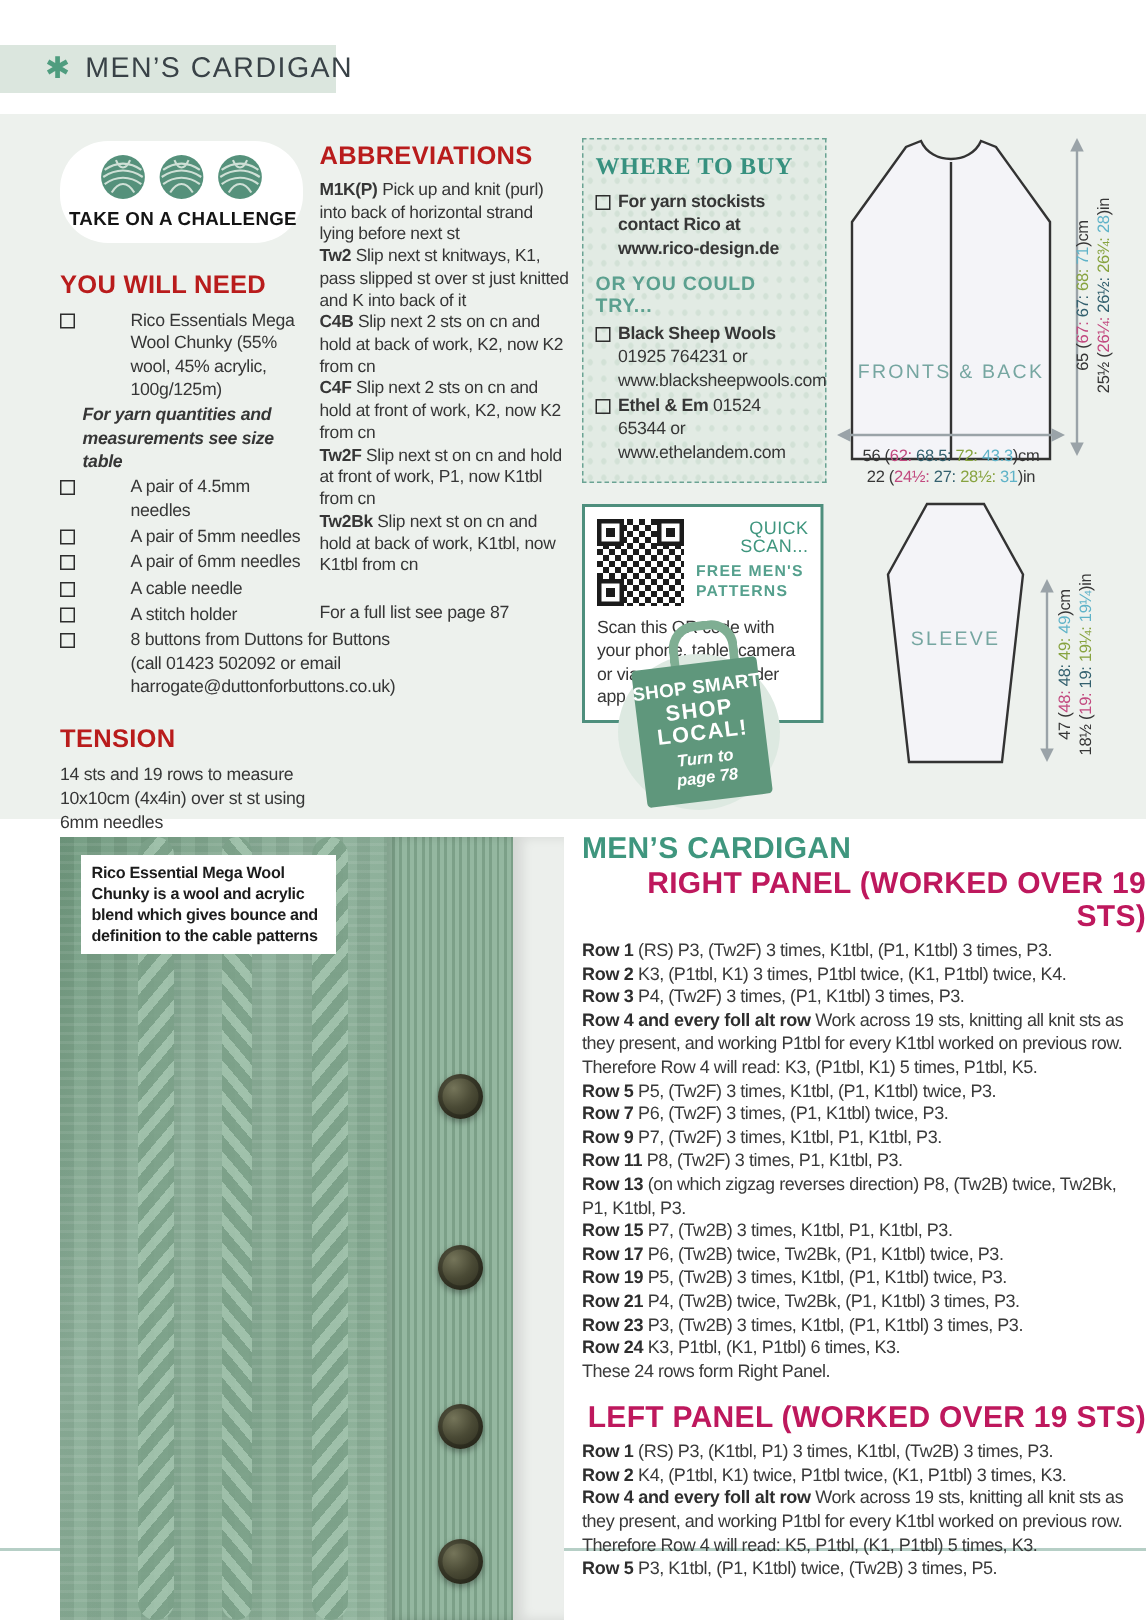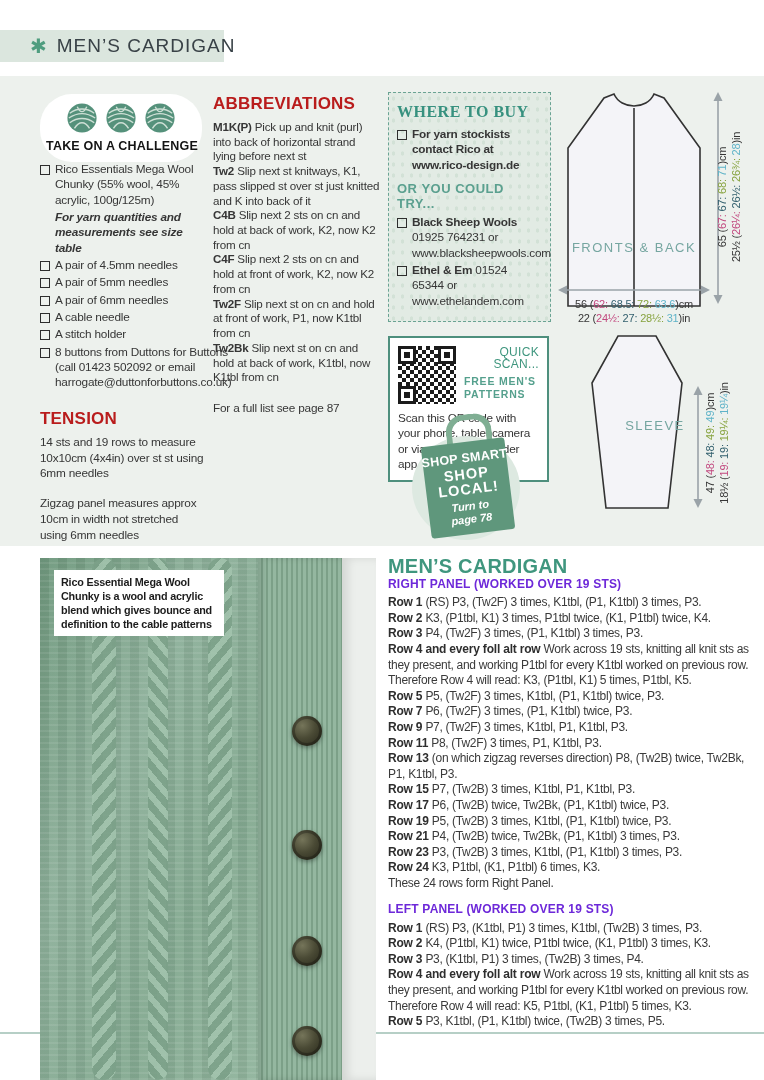--- a/index.html
+++ b/index.html
@@ -20,21 +20,21 @@
   .col-abbr{left:213px;top:94px;width:167px;}
   .col-buy{left:388px;top:92px;width:164px;}
 
   .challenge-box{background:#ffffff;padding:8px 6px 9px 6px;text-align:center;width:150px;border-radius:32px;}
   .balls{display:flex;justify-content:center;gap:7px;margin-bottom:5px;}
   .ball{width:32px;height:32px;display:block;}
   .challenge-label{font-weight:bold;font-size:12.5px;color:#141414;letter-spacing:0.2px;white-space:nowrap;}
 
   .green-head{color:#b91c1c;font-weight:bold;font-size:17px;margin:18px 0 6px 0;letter-spacing:0.2px;}
   .need-list{font-size:11.8px;line-height:1.3;letter-spacing:-0.2px;}
-  .check-item{display:flex;margin:0 0 2px 0;}
+  .check-item{display:flex;margin:0 0 2px 0;gap:32px;}
   .cb{flex:0 0 auto;width:8px;height:8px;border:1.5px solid #2d2d2d;margin:3px 5px 0 0;}
   .note{font-style:italic;font-weight:bold;margin:2px 0 2px 15px;font-size:11.8px;line-height:1.3;}
   .tension-para{font-size:11.8px;line-height:1.35;margin:0 0 14px 0;letter-spacing:-0.2px;}
 
   .abbr-head{margin-top:0;}
   .abbr-entry{font-size:11.6px;line-height:1.27;margin:0;letter-spacing:-0.2px;}
   .abbr-footer{font-size:11.8px;margin-top:16px;letter-spacing:-0.2px;}
 
   
   .buy-box{border:1.5px dashed #6aa393;background:#e2ebe4;background-image:radial-gradient(#d2e1d6 1.5px, transparent 2px);background-size:9px 11px;padding:10px 8px 10px 8px;width:145px;}
@@ -87,21 +87,21 @@
   .btn-dark{position:absolute;left:252px;width:30px;height:30px;border-radius:50%;
     background:radial-gradient(circle at 35% 32%, #75755a 0%, #4a4a35 45%, #262619 100%);
     box-shadow:0 2px 4px rgba(0,0,0,0.35), inset 0 0 0 3px rgba(0,0,0,0.25);}
   .b1{top:158px;} .b2{top:272px;} .b3{top:378px;} .b4{top:468px;}
   .photo-caption{position:absolute;left:14px;top:12px;width:156px;background:#ffffff;padding:5px 7px;
     font-weight:bold;font-size:10.8px;line-height:1.3;color:#1c1c1c;letter-spacing:-0.2px;}
 
   
   .pattern{position:absolute;left:388px;top:556px;width:376px;z-index:1;color:#3a3a3a;}
   .pat-title{color:#3f967e;font-weight:bold;font-size:20px;line-height:1.0;letter-spacing:0.2px;margin:0;}
-  .panel-head{color:#6d28d9;font-weight:bold;font-size:12px;line-height:1.1;letter-spacing:0.2px;margin:2px 0 4px 0;}
+  .panel-head{color:#be185d;font-weight:bold;font-size:20px;line-height:1.1;letter-spacing:0.2px;margin:2px 0 4px 0;text-align:right;}
   .panel-head.second{margin-top:12px;}
   .prow{font-size:12px;line-height:1.3;margin:0;letter-spacing:-0.3px;}
   .prow b{letter-spacing:-0.2px;color:#2e2e2e;}
 
   
   .footer-rule{position:absolute;left:0;top:1032px;width:764px;height:2px;background:#b6cfc6;z-index:1;}
 </style>
 </head>
 <body>
 
@@ -126,20 +126,21 @@
             <path d="M4 12 C12 6,22 6,30 12 M3 17 C12 11,22 11,31 17 M4 22 C12 16,22 16,30 22 M9 28 C14 20,20 20,25 28 M12 5 C15 12,19 12,22 5" stroke="#cfe0d6" stroke-width="1.5" fill="none"></path>
           </svg>
         <svg class="ball" viewBox="0 0 34 34">
             <circle cx="17" cy="17" r="15.5" fill="#55917b"></circle>
             <path d="M4 12 C12 6,22 6,30 12 M3 17 C12 11,22 11,31 17 M4 22 C12 16,22 16,30 22 M9 28 C14 20,20 20,25 28 M12 5 C15 12,19 12,22 5" stroke="#cfe0d6" stroke-width="1.5" fill="none"></path>
           </svg>
       </div>
       <div class="challenge-label">TAKE ON A CHALLENGE</div>
     </div>
 
+    <div class="green-head">YOU WILL NEED</div>
     <div class="need-list">
       <div class="check-item">
           <span class="cb"></span>
           <span>Rico Essentials Mega Wool Chunky (55% wool, 45% acrylic, 100g/125m)</span>
         </div>
       <div class="note">For yarn quantities and measurements see size table</div>
       <div class="check-item">
           <span class="cb"></span>
           <span>A pair of 4.5mm needles</span>
         </div>
@@ -242,28 +243,28 @@
   <div class="vrot meas" style="left:730px;top:302px;width:210px;">
     <span class="c0">25½ (</span><span class="c1">26¼: </span><span class="c2">26½: </span><span class="c3">26¾: </span><span class="c4">28</span><span class="c0">)in</span>
   </div>
 
   <svg class="dg" style="left:558px;top:284px;" width="152" height="12" viewBox="0 0 152 12">
     <line x1="7" y1="6" x2="145" y2="6" stroke="#9aa3a8" stroke-width="1.6"></line>
     <polygon points="0,6 9,1.5 9,10.5" fill="#9aa3a8"></polygon>
       <polygon points="152,6 143,1.5 143,10.5" fill="#9aa3a8"></polygon>
   </svg>
   <div class="meas-block" style="left:548px;top:298px;width:172px;">
-    <div class="meas"><span class="c0">56 (</span><span class="c1">62: </span><span class="c2">68.5: </span><span class="c3">72: </span><span class="c4">63.6</span><span class="c0">)cm</span></div>
+    <div class="meas"><span class="c0">56 (</span><span class="c1">62: </span><span class="c2">68.5: </span><span class="c3">72: </span><span class="c4">43.3</span><span class="c0">)cm</span></div>
     <div class="meas"><span class="c0">22 (</span><span class="c1">24½: </span><span class="c2">27: </span><span class="c3">28½: </span><span class="c4">31</span><span class="c0">)in</span></div>
   </div>
 
   <svg class="dg" style="left:574px;top:333px;" width="126" height="178" viewBox="0 0 126 178">
     <path d="M44 3 L82 3 L108 50 L94 175 L32 175 L18 50 Z" fill="#f4f4f8" stroke="#333333" stroke-width="1.6"></path>
   </svg>
-  <div class="dg-label" style="left:592px;top:418px;width:126px;">SLEEVE</div>
+  <div class="dg-label" style="left:574px;top:418px;width:126px;">SLEEVE</div>
   <svg class="dg" style="left:692px;top:386px;" width="12" height="122" viewBox="0 0 12 122">
     <line x1="6" y1="7" x2="6" y2="115" stroke="#9aa3a8" stroke-width="1.6"></line>
     <polygon points="6,0 1.5,9 10.5,9" fill="#9aa3a8"></polygon>
       <polygon points="6,122 1.5,113 10.5,113" fill="#9aa3a8"></polygon>
   </svg>
   <div class="vrot meas" style="left:704px;top:528px;width:170px;">
     <span class="c0">47 (</span><span class="c1">48: </span><span class="c2">48: </span><span class="c3">49: </span><span class="c4">49</span><span class="c0">)cm</span>
   </div>
   <div class="vrot meas" style="left:718px;top:528px;width:170px;">
     <span class="c0">18½ (</span><span class="c1">19: </span><span class="c2">19: </span><span class="c3">19¼: </span><span class="c4">19¼</span><span class="c0">)in</span>
@@ -301,18 +302,17 @@
     <p class="prow"><b>Row 17</b> <span>P6, (Tw2B) twice, Tw2Bk, (P1, K1tbl) twice, P3.</span></p>
     <p class="prow"><b>Row 19</b> <span>P5, (Tw2B) 3 times, K1tbl, (P1, K1tbl) twice, P3.</span></p>
     <p class="prow"><b>Row 21</b> <span>P4, (Tw2B) twice, Tw2Bk, (P1, K1tbl) 3 times, P3.</span></p>
     <p class="prow"><b>Row 23</b> <span>P3, (Tw2B) 3 times, K1tbl, (P1, K1tbl) 3 times, P3.</span></p>
     <p class="prow"><b>Row 24</b> <span>K3, P1tbl, (K1, P1tbl) 6 times, K3.</span></p>
     <p class="prow">These 24 rows form Right Panel.</p>
 
     <h3 class="panel-head second">LEFT PANEL (WORKED OVER 19 STS)</h3>
     <p class="prow"><b>Row 1</b> <span>(RS) P3, (K1tbl, P1) 3 times, K1tbl, (Tw2B) 3 times, P3.</span></p>
     <p class="prow"><b>Row 2</b> <span>K4, (P1tbl, K1) twice, P1tbl twice, (K1, P1tbl) 3 times, K3.</span></p>
-    <p class="prow"><b>Row 3</b> <span>P3, (K1tbl, P1) 3 times, (Tw2B) 3 times, P4.</span></p>
     <p class="prow"><b>Row 4 and every foll alt row</b> <span>Work across 19 sts, knitting all knit sts as they present, and working P1tbl for every K1tbl worked on previous row. Therefore Row 4 will read: K5, P1tbl, (K1, P1tbl) 5 times, K3.</span></p>
     <p class="prow"><b>Row 5</b> <span>P3, K1tbl, (P1, K1tbl) twice, (Tw2B) 3 times, P5.</span></p>
   </div>
 
 </div>
 
 </body></html>

